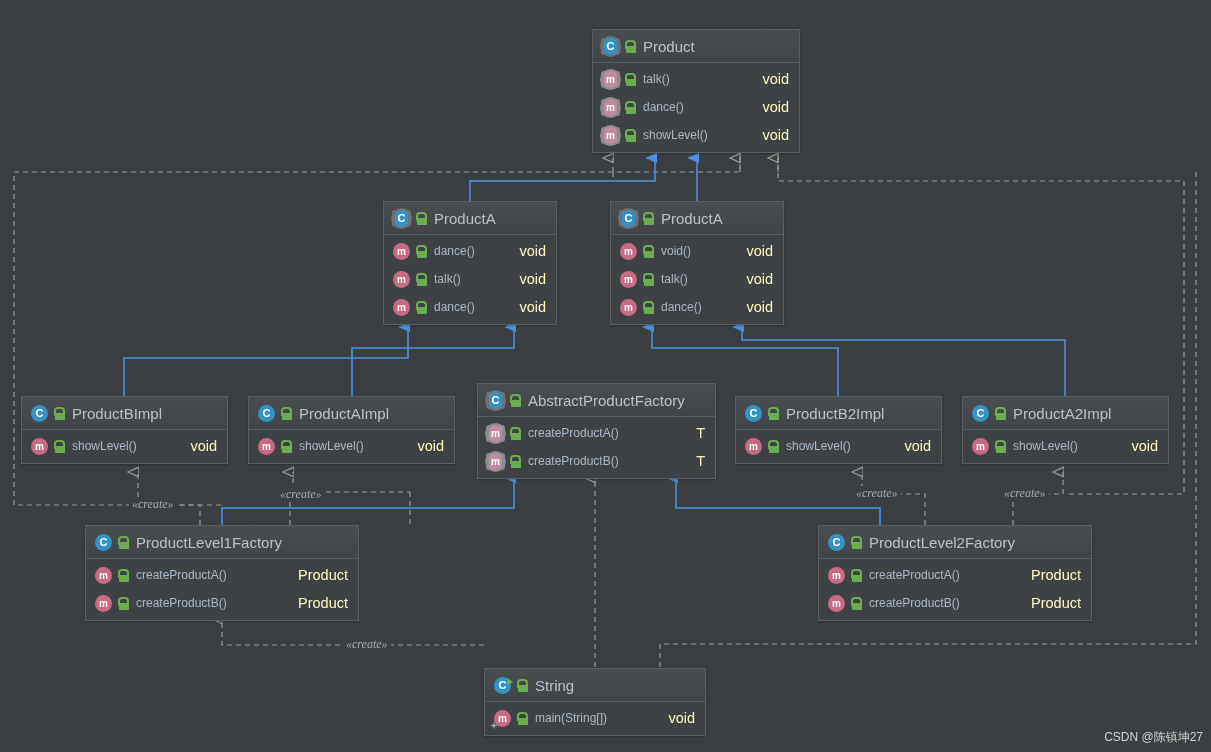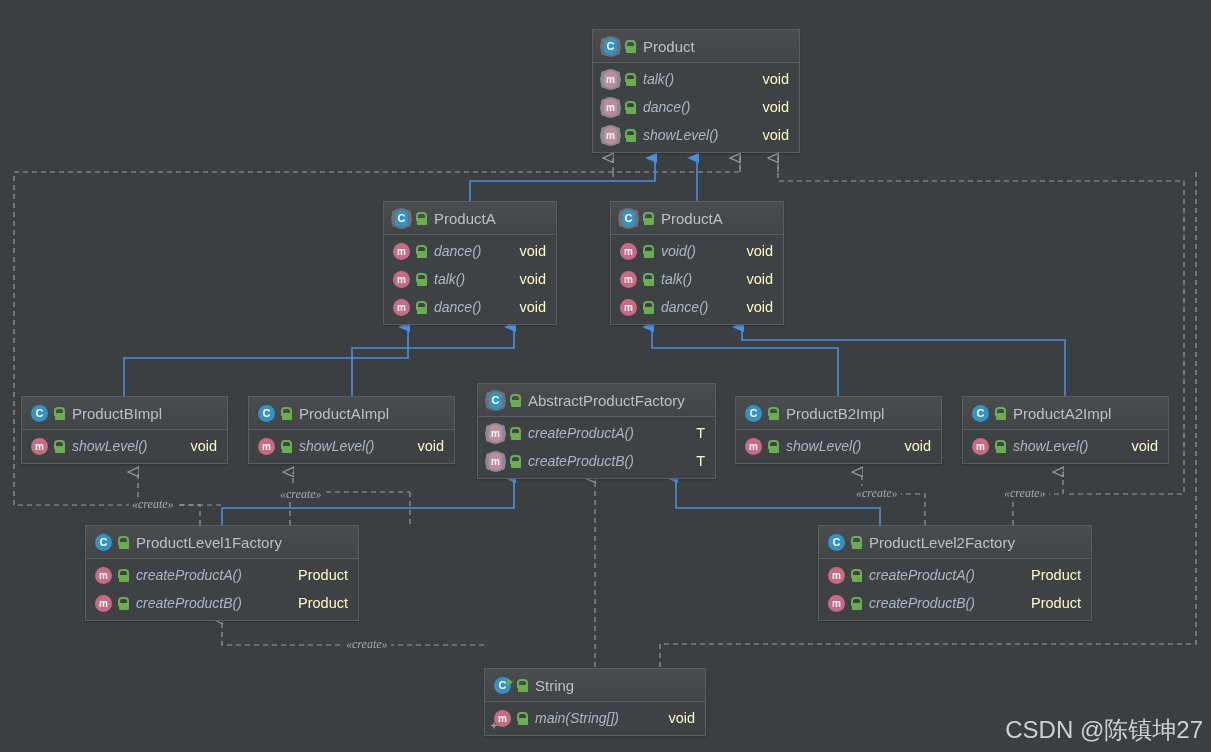--- a/index.html
+++ b/index.html
@@ -57,24 +57,23 @@
   }
   .uml-member {
     height: 28px;
     display: flex;
     align-items: center;
     padding: 0 10px 0 9px;
     box-sizing: border-box;
   }
   .uml-member-name {
     color: #a9b7c6;
-    font-size: 14px;
+    font-size: 12px;
     white-space: nowrap;
     margin-left: 7px;
-    font-style: italic;
   }
   .uml-member-type {
     color: #fef9c3;
     font-size: 14.5px;
     margin-left: auto;
     white-space: nowrap;
   }
 
   
   .icon {
@@ -190,21 +189,21 @@
     padding: 0 3px;
     white-space: nowrap;
   }
 
   
   .watermark {
     position: absolute;
     right: 8px;
     bottom: 6px;
     color: #d0d0d0;
-    font-size: 24px;
+    font-size: 12px;
     font-family: "Liberation Sans", sans-serif;
     white-space: nowrap;
   }
 </style>
 </head>
 <body>
 
 <div id="canvas">
 
   <svg class="edges" viewBox="0 0 1211 752">

